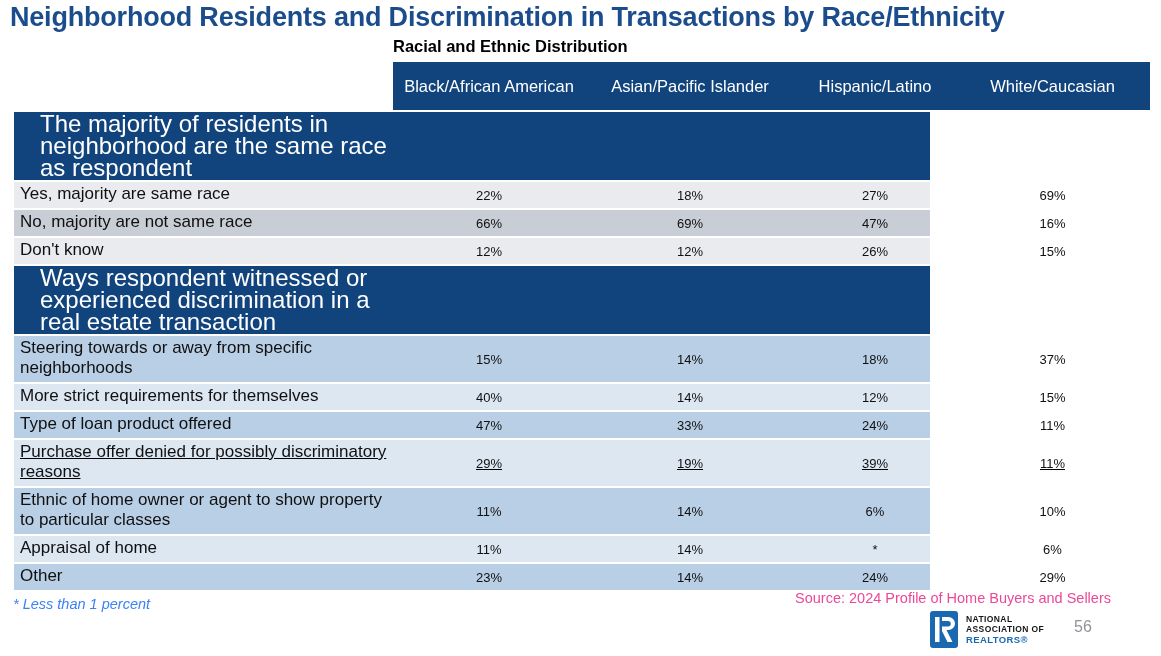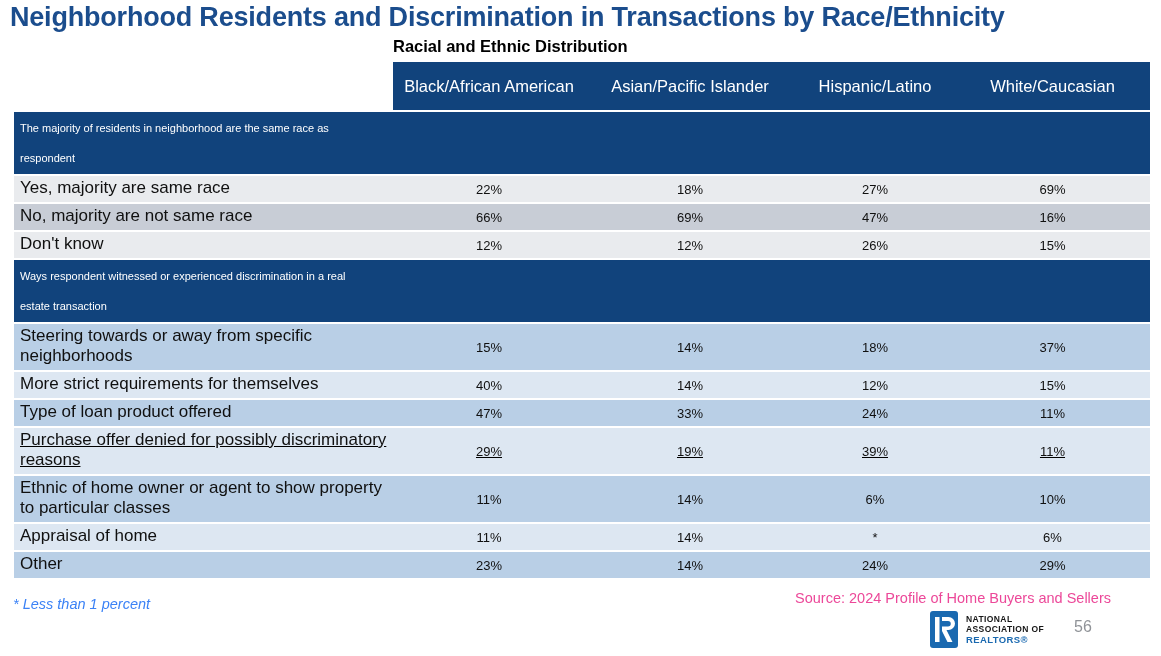--- a/index.html
+++ b/index.html
@@ -7,33 +7,33 @@
               font-family:"Liberation Sans", sans-serif; }
   .slide { position:relative; width:1161px; height:656px; background:#fff; }
 
   .title { position:absolute; left:10px; top:2px; width:1145px;
            font-size:27px; font-weight:bold; letter-spacing:-0.2px;
            color:var(--title-blue); white-space:nowrap; }
 
   .subtitle { position:absolute; left:393px; top:37px; width:757px;
               text-align:left; font-size:16.5px; font-weight:bold; color:#000; }
 
-  .table { position:absolute; left:14px; top:62px; width:1136px; }
+  .table { position:absolute; left:14px; top:62px; width:916px; }
 
   .t-row { border-top:2px solid #fff; }
   .grid-row { display:grid; grid-template-columns:379px 192px 210px 160px 195px; }
 
   .header-row { border-top:none; height:48px; }
   .col-head { background:var(--navy); color:#fff; font-size:16.5px; line-height:19px;
               display:flex; align-items:center; justify-content:center;
               text-align:center; padding:0 8px; }
   .spacer { background:transparent; }
 
   .section-header { background:var(--navy); color:#fff; padding:1px 0 1px 6px; }
-  .section-header-text { max-width:352px; font-size:11px; line-height:30px; }
+  .section-header-text { max-width:352px; font-size:24px; line-height:22px;margin-left:20px; }
 
   .data-row { min-height:26px; }
   .label-cell { font-size:17px; line-height:20px; color:#101010;
                 padding:2px 4px 4px 6px; display:flex; align-items:center; }
   .value-cell { font-size:13px; color:#101010; display:flex;
                 align-items:center; justify-content:center; }
 
   .footnote { position:absolute; left:13px; top:596px; font-size:14.5px;
               font-style:italic; color:#3b82f6; }
   .source { position:absolute; right:50px; top:582px; font-size:14.5px; color:#ec4899;margin-top:8px; }

